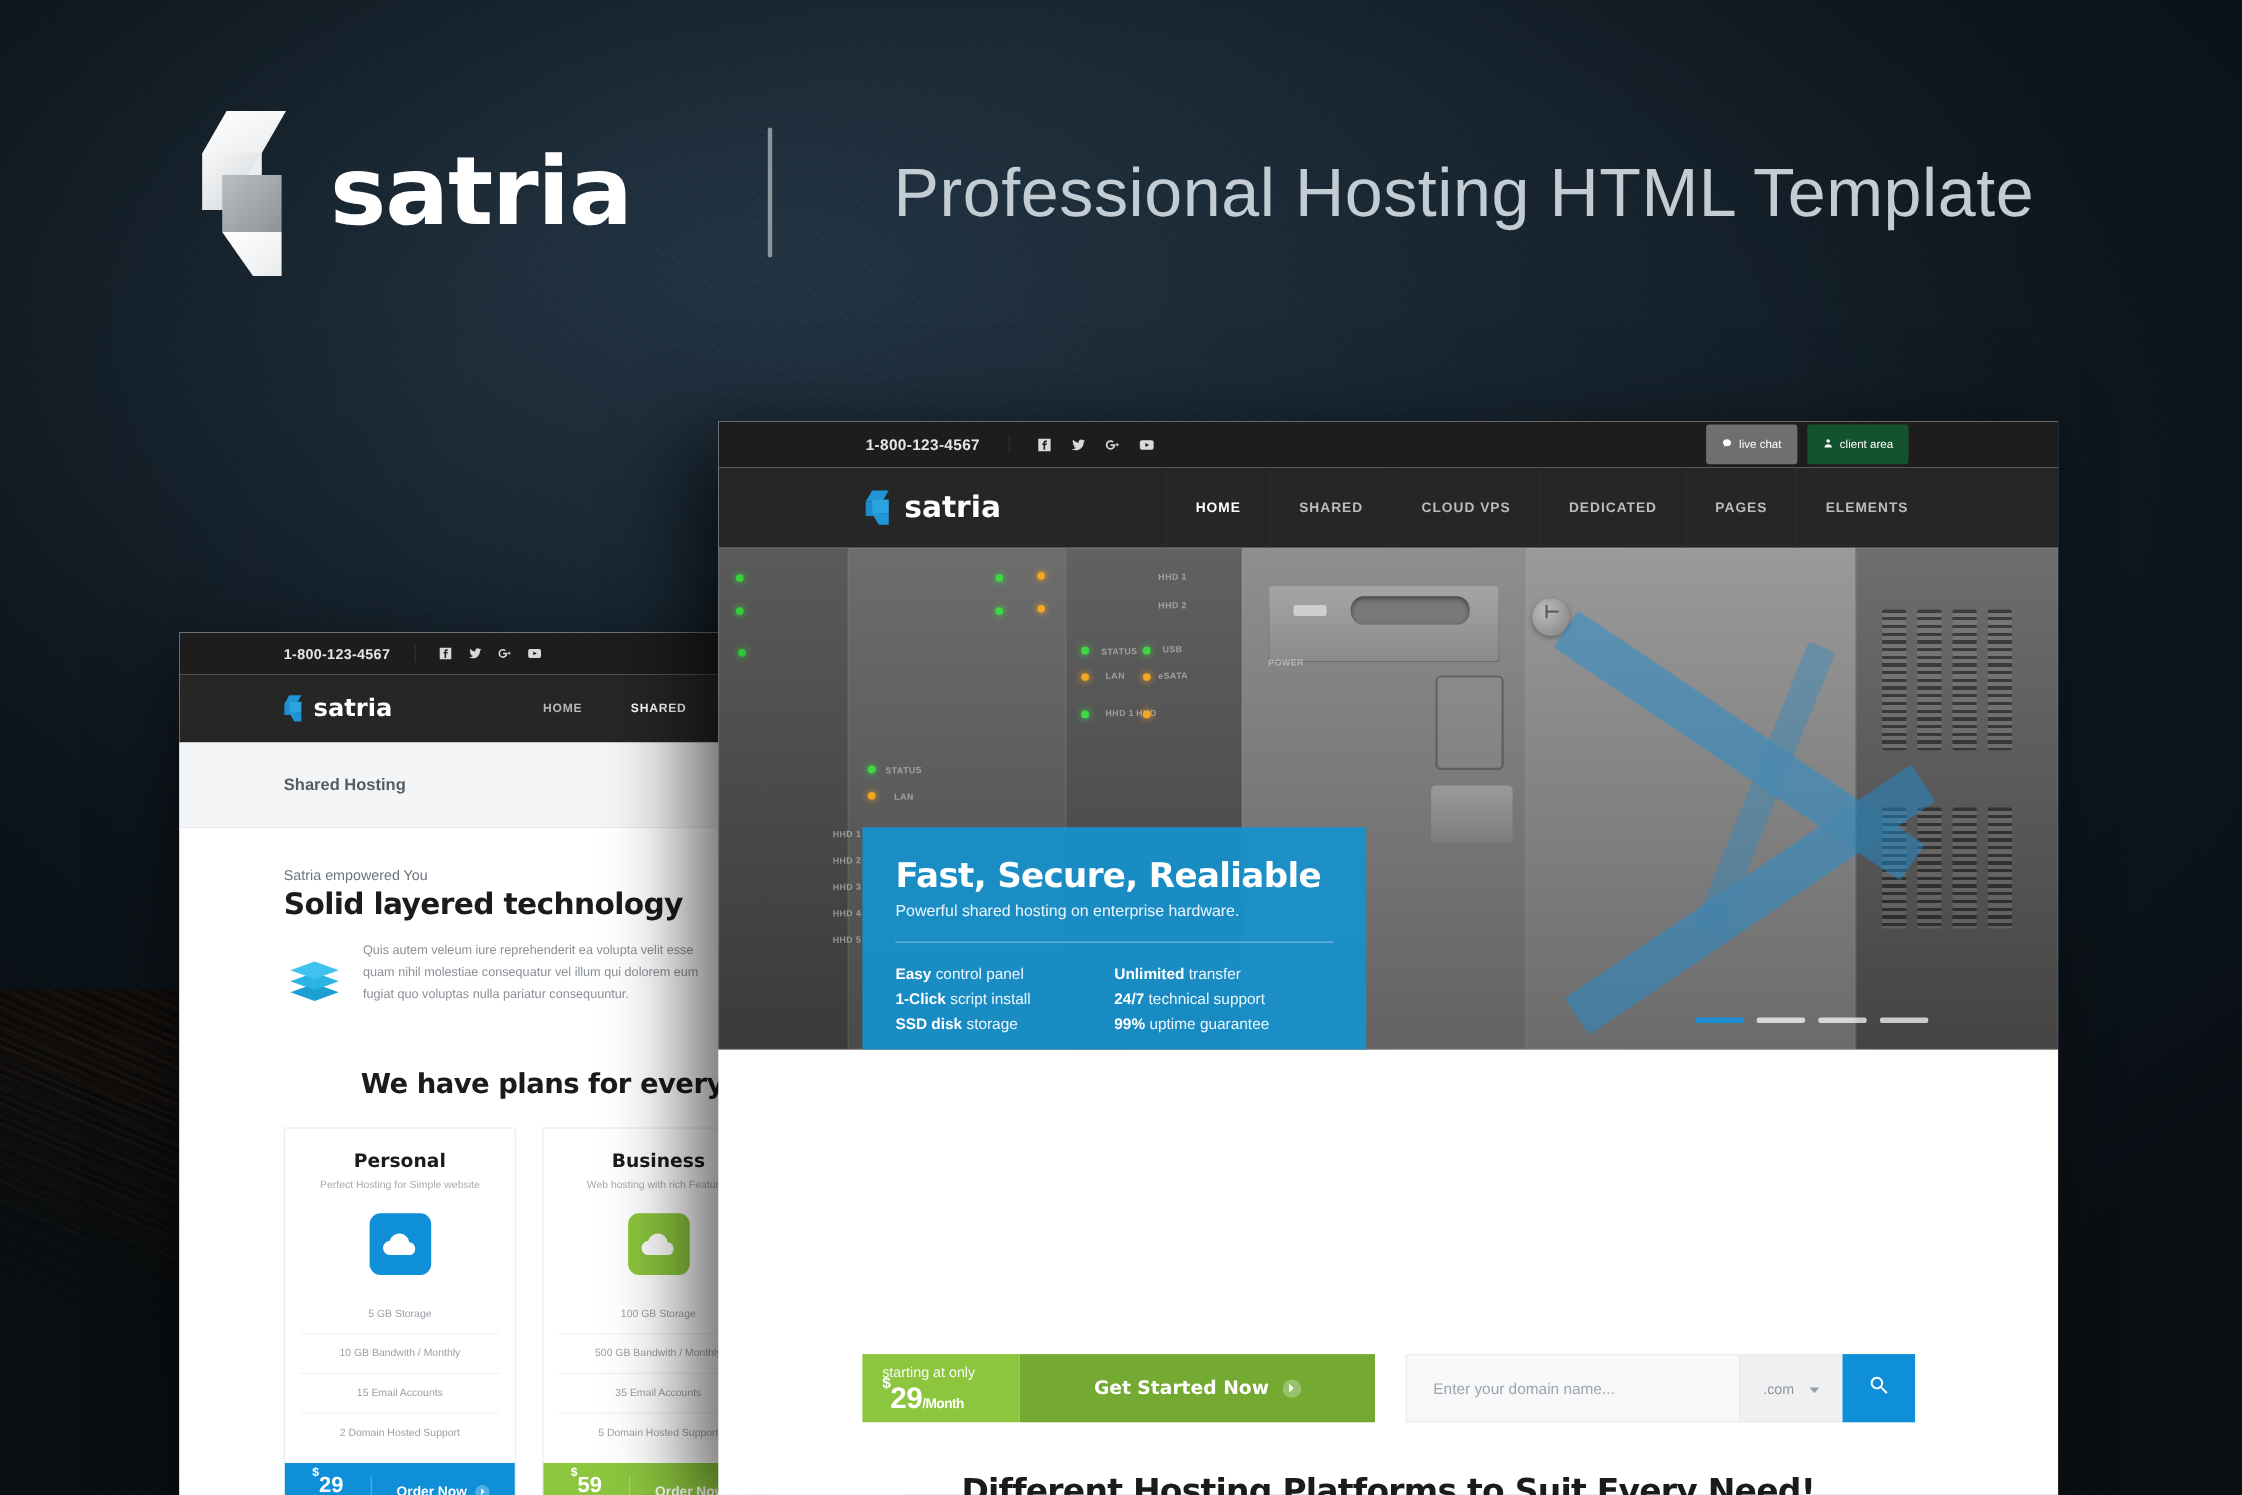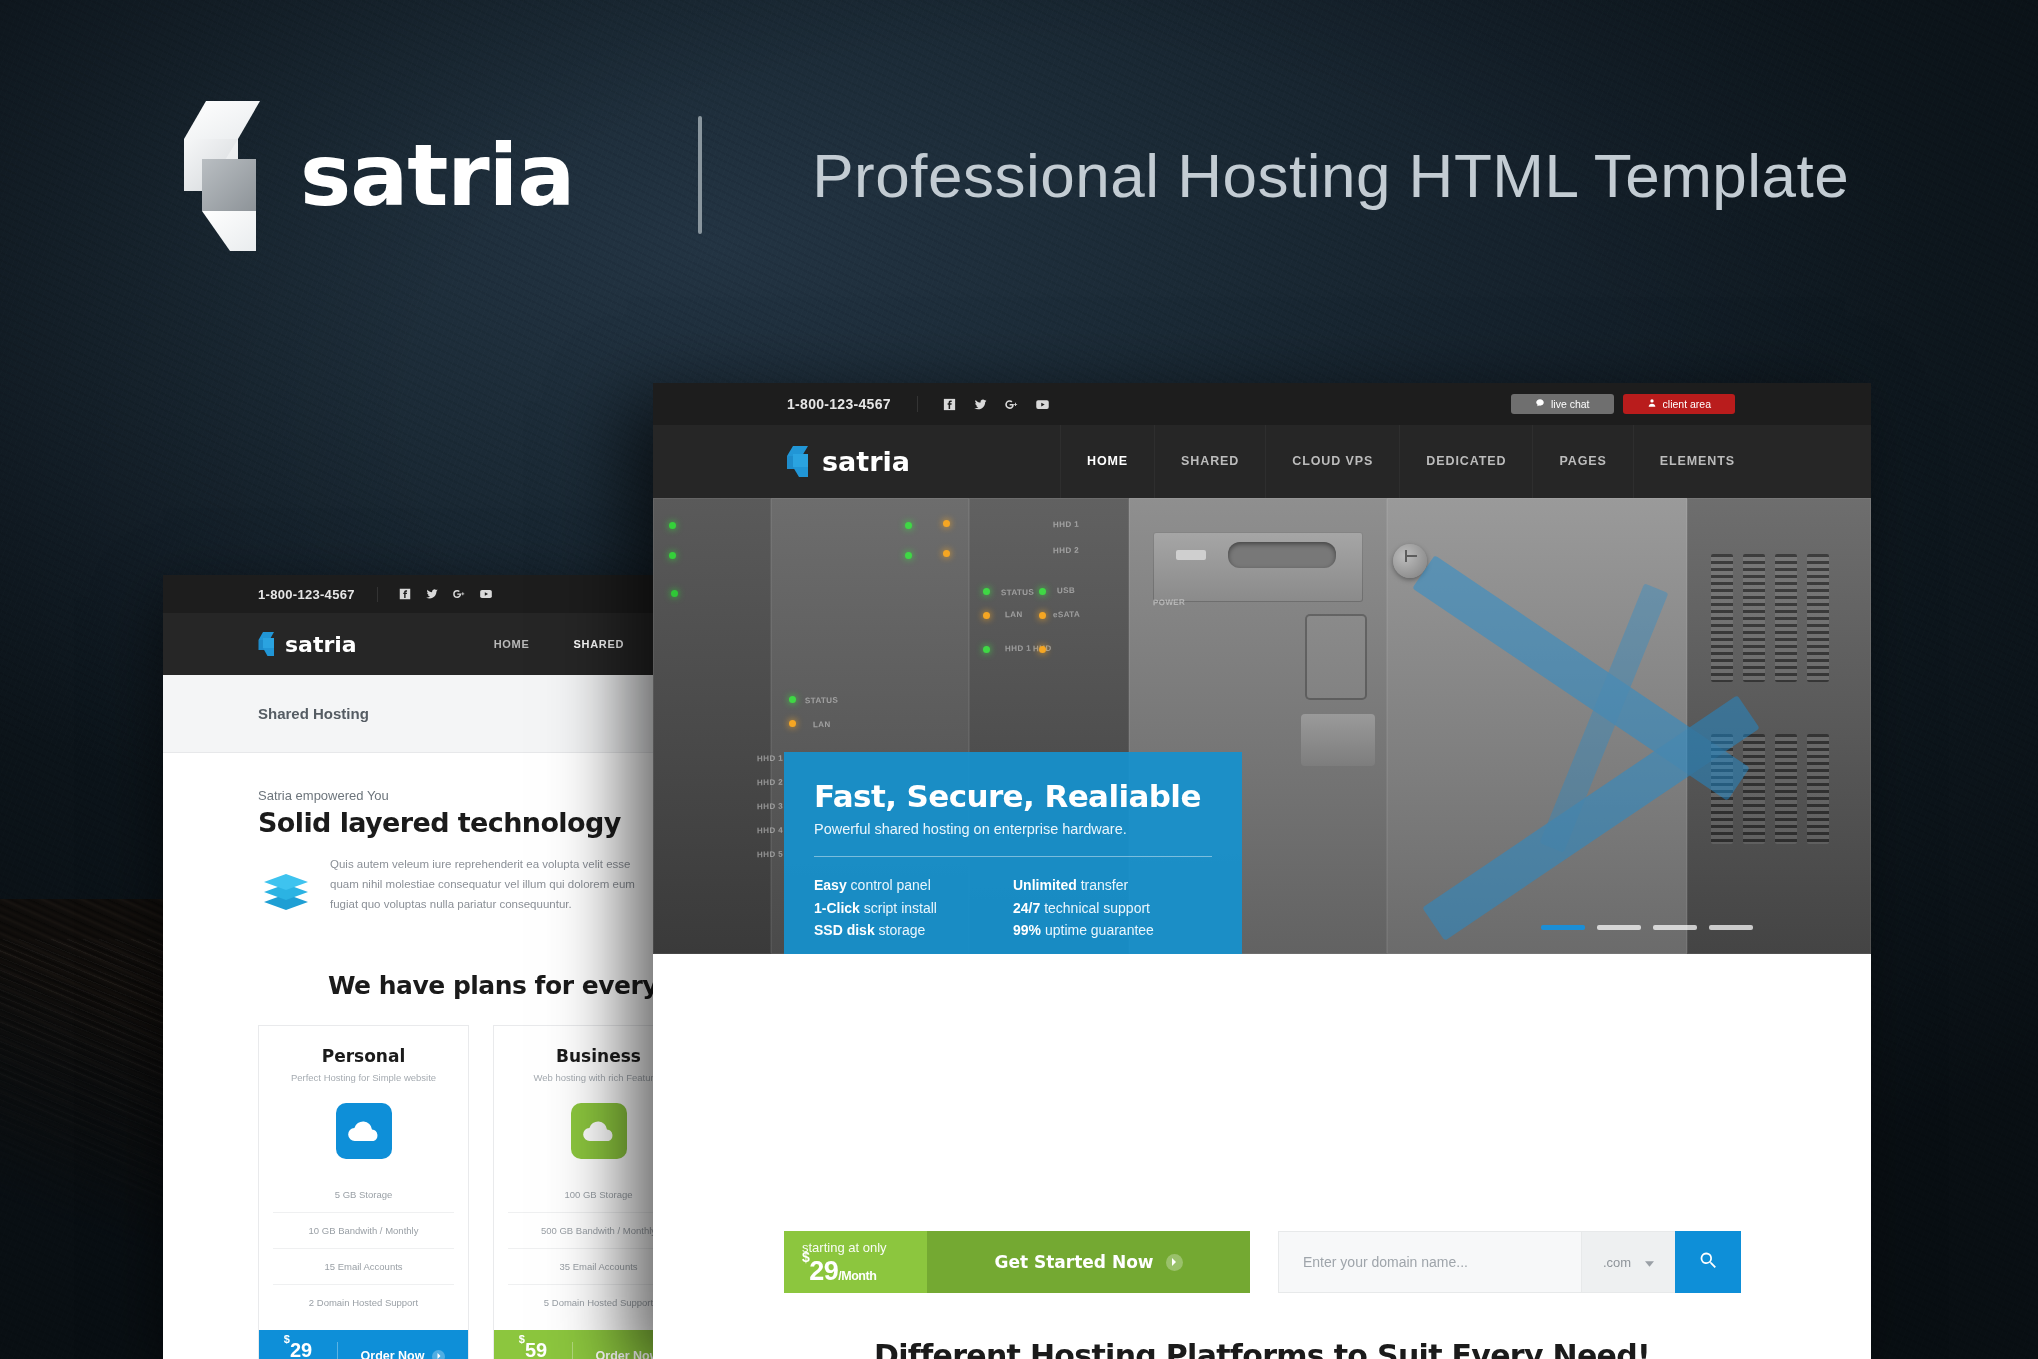--- a/index.html
+++ b/index.html
@@ -173,25 +173,25 @@
     overflow: hidden;
   }
   .wf-topbar { height: 42px; background: #1d1d1d; display: flex; align-items: center; }
   .wf-topbar .phone {
     color: #e6e6e6; font-size: 14px; font-weight: 700; letter-spacing: .3px;
     margin-left: 134px; padding-right: 26px; border-right: 1px solid #343434;
   }
   .wf-social { display: flex; gap: 16px; margin-left: 24px; }
   .wf-social .sicon { width: 15px; height: 15px; }
   .wf-topbtns { margin-left: auto; margin-right: 136px; display: flex; gap: 9px; }
-  .tbtn { height: 20px; border-radius: 3px; display: flex; align-items: center; gap: 6px;
-          padding: 0 24px; font-size: 10.5px; color: #fff; }
+  .tbtn { height: 36px; border-radius: 3px; display: flex; align-items: center; gap: 6px;
+          padding: 0 14px; font-size: 10.5px; color: #fff; }
   .tbtn svg { width: 10px; height: 10px; fill: #fff; }
   .tbtn.gray { background: #6f6f6f; }
-  .tbtn.green { background: #b91c1c; }
+  .tbtn.green { background: #14532d; }
 
   .wf-nav { height: 73px; background: #262626; display: flex; align-items: center; }
   .wf-logo { display: flex; align-items: center; margin-left: 131px; }
   .wf-logo .mark { width: 26px; height: 33px; position: relative; margin-right: 12px; }
   .wf-logo .txt { color: #fff; font-size: 27px; font-weight: 700; font-family: "DejaVu Sans", sans-serif; }
   .wf-menu { display: flex; margin-left: auto; margin-right: 110px; }
   .wf-menu a {
     color: #bcbcbc; font-size: 12.5px; font-weight: 700; letter-spacing: .9px;
     padding: 0 26px; text-decoration: none; line-height: 73px;
     border-left: 1px solid #2e2e2e;

